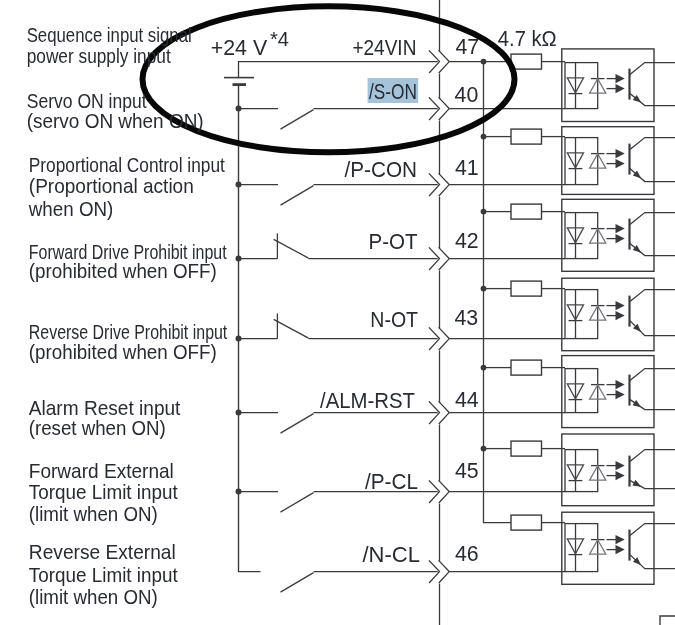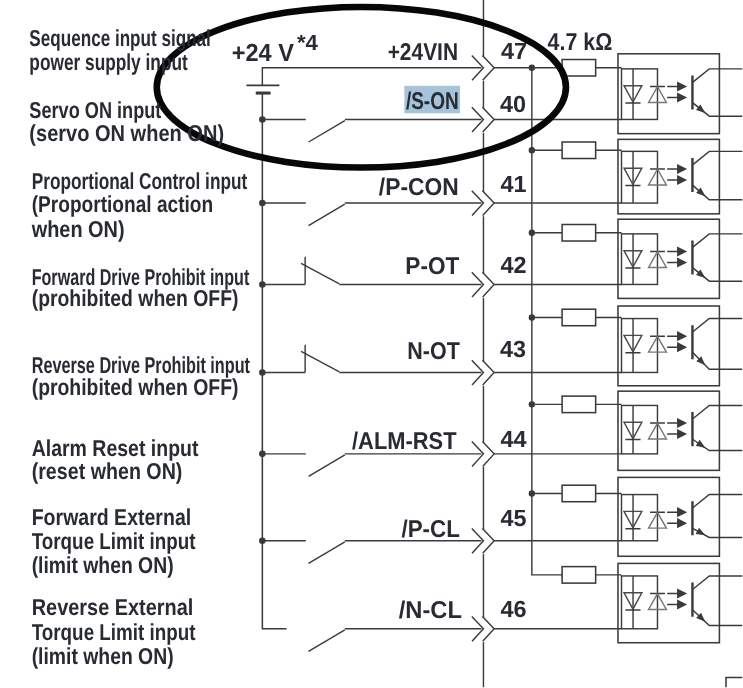--- a/index.html
+++ b/index.html
@@ -1,15 +1,15 @@
 <!DOCTYPE html>
 <html><head><meta charset="utf-8">
 <style>
 html,body{margin:0;padding:0;background:#fff;}
-#stage{position:relative;width:675px;height:625px;overflow:hidden;font-weight:bold;}
+#stage{position:relative;width:675px;height:625px;overflow:hidden;}
 text{font-family:"Liberation Sans",sans-serif;}
 </style></head>
 <body>
 <div id="stage">
 <svg width="675" height="625" viewBox="0 0 675 625">
 <rect width="675" height="625" fill="#ffffff"></rect>
 <rect x="367.6" y="78" width="50.6" height="25" fill="#a6c3dc"></rect>
 <path d="M439.5,0.0 V51.6 M439.5,73.6 V98.6 M439.5,120.6 V174.6 M439.5,196.6 V248.6 M439.5,270.6 V328.6 M439.5,350.6 V402.6 M439.5,424.6 V481.6 M439.5,503.6 V561.6 M439.5,583.6 V625.0" fill="none" stroke="#3a3a3e" stroke-width="1.3" stroke-linecap="butt" stroke-linejoin="miter"></path>
 <path d="M428.9,50.400000000000006 L439.5,61.6 L429.1,73.0" fill="none" stroke="#3a3a3e" stroke-width="1.3" stroke-linecap="butt" stroke-linejoin="miter"></path>
 <path d="M438.59999999999997,50.400000000000006 L449.2,61.6 L438.8,73.0" fill="none" stroke="#3a3a3e" stroke-width="1.3" stroke-linecap="butt" stroke-linejoin="miter"></path>

